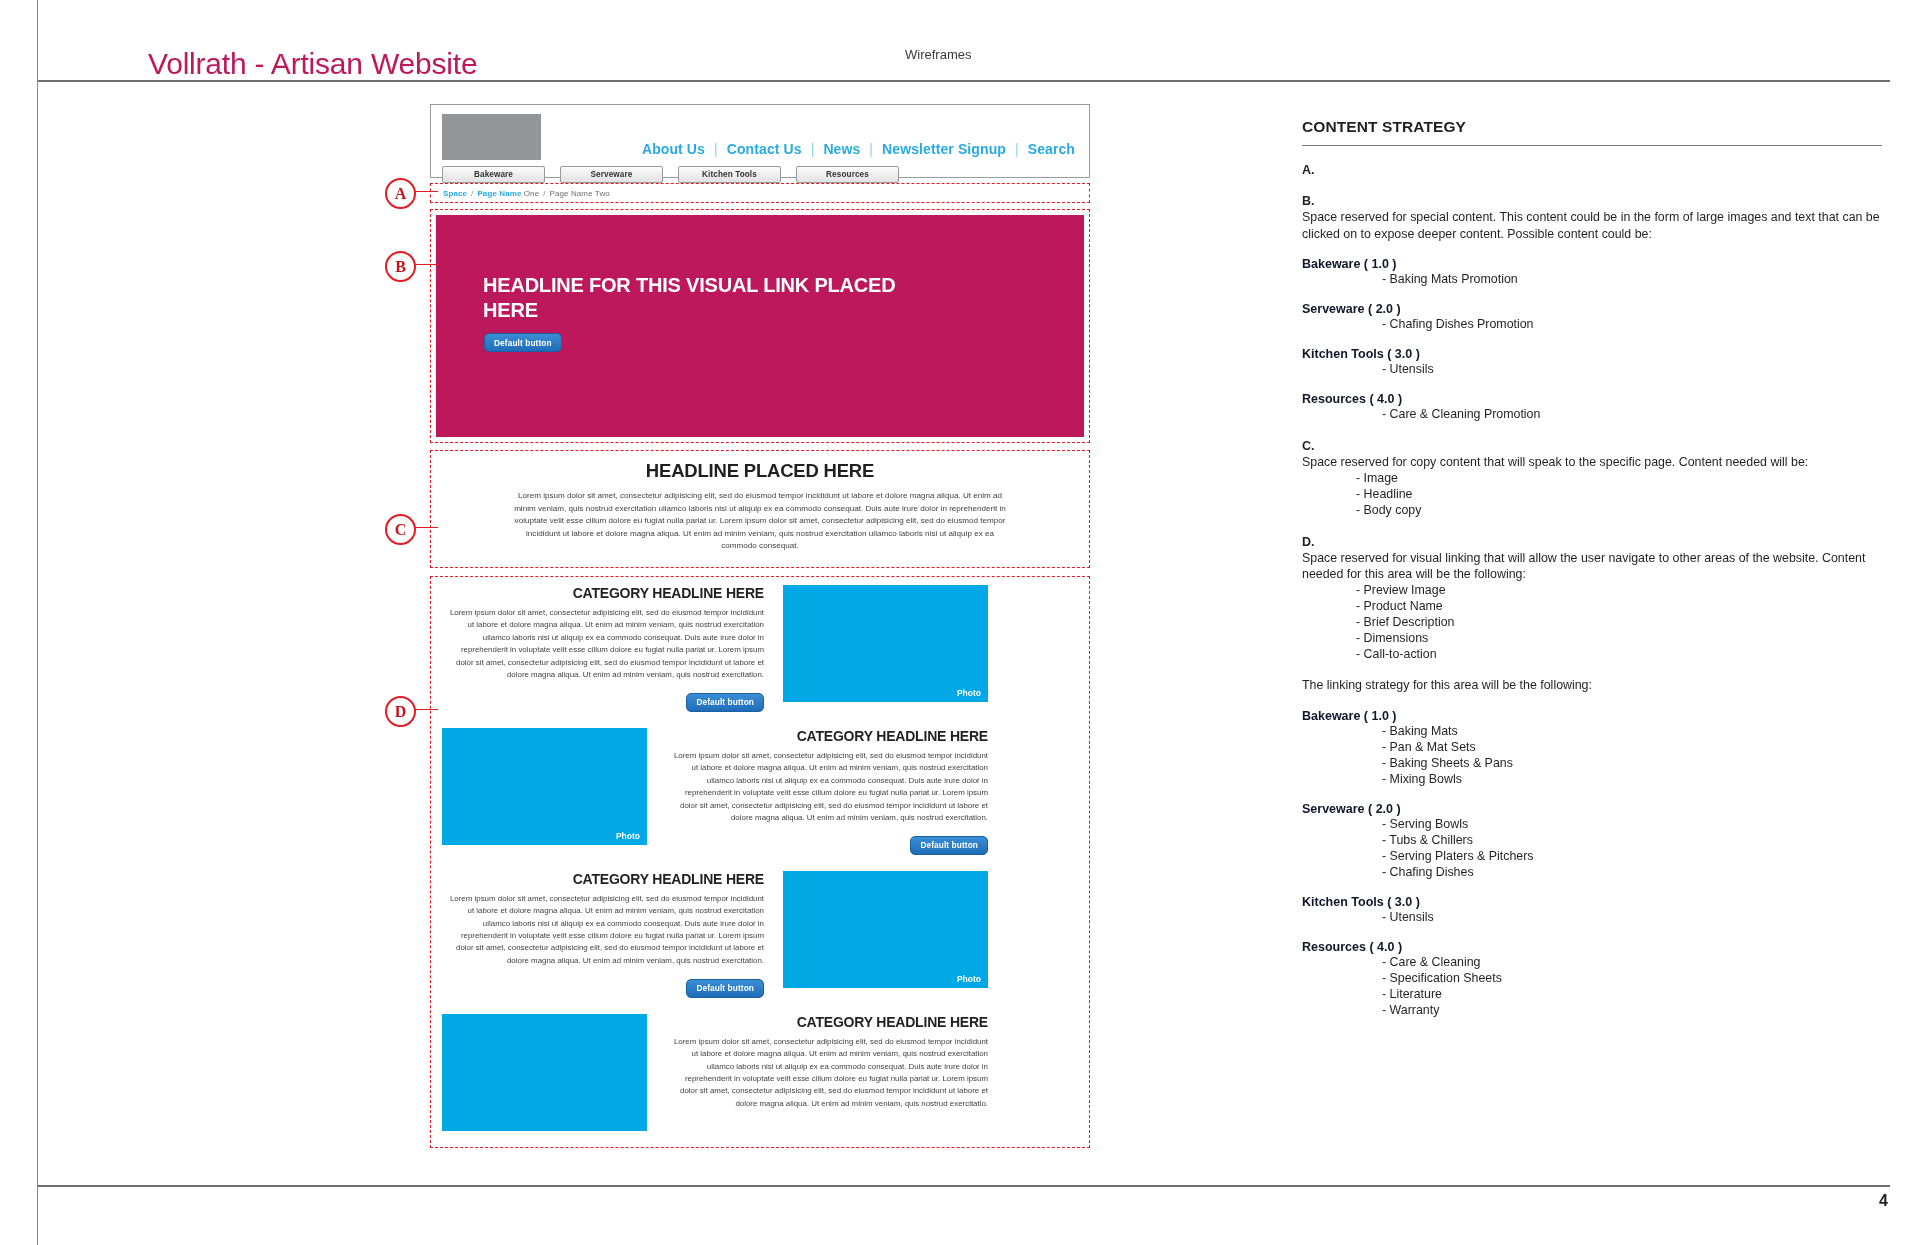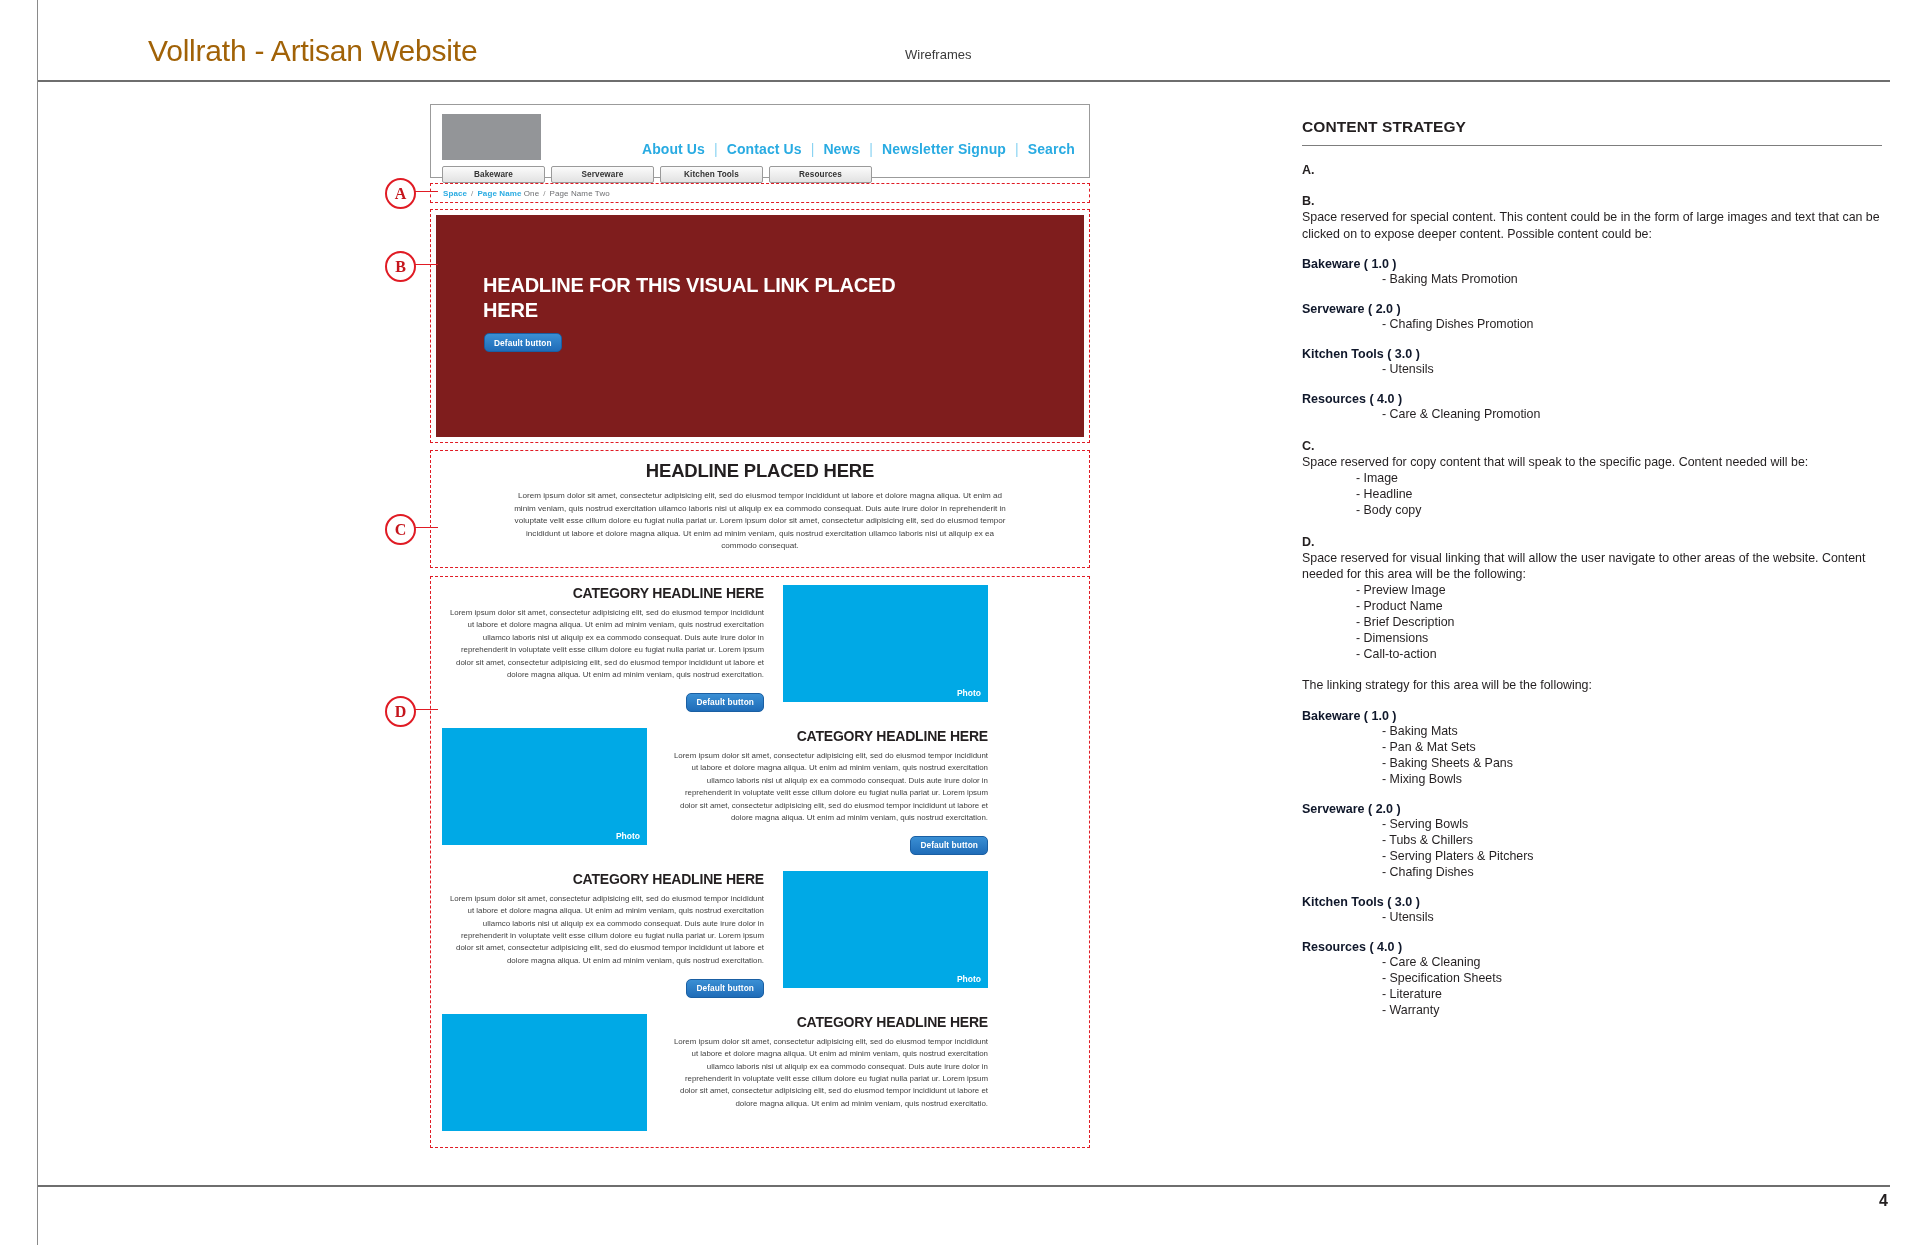--- a/index.html
+++ b/index.html
@@ -32,25 +32,25 @@
   
   .doc-header {
     position: absolute;
     left: 38px; right: 30px;
     top: 28px;
     height: 52px;
   }
   .doc-title {
     position: absolute;
     left: 110px;
-    top: 6px;
+    top: 19px;
     font-size: 30px;
     font-weight: 400;
     letter-spacing: -0.2px;
-    color: #a16207;
+    color: #be185d;
     white-space: nowrap;
   }
   .doc-subtitle {
     position: absolute;
     left: 905px;
     top: 47px;
     font-size: 13px;
     color: #3b3b3b;
   }
   .header-rule {
@@ -192,21 +192,21 @@
   .utility-nav .sep {
     color: #8ad3f2;
     margin: 0 5px;
     font-weight: 400;
   }
   .main-nav {
     position: absolute;
     left: 11px;
     top: 61px;
     display: flex;
-    gap: 6px;
+    gap: 15px;
   }
   .nav-btn {
     width: 101px;
     height: 15px;
     border: 1px solid #9a9a9a;
     border-radius: 2px;
     background: linear-gradient(#fbfbfb, #e2e2e2);
     font-size: 8.2px;
     font-weight: 700;
     color: #333;
@@ -246,21 +246,21 @@
   .breadcrumb .crumb-cur {
     color: #6d6e71;
   }
 
   
   .hero-zone {
     margin-top: 6px;
     padding: 5px;
   }
   .hero {
-    background: #7f1d1d;
+    background: #be185d;
     height: 222px;
     position: relative;
   }
   .hero-headline {
     position: absolute;
     left: 47px;
     top: 58px;
     font-size: 20px;
     font-weight: 700;
     color: #ffffff;

